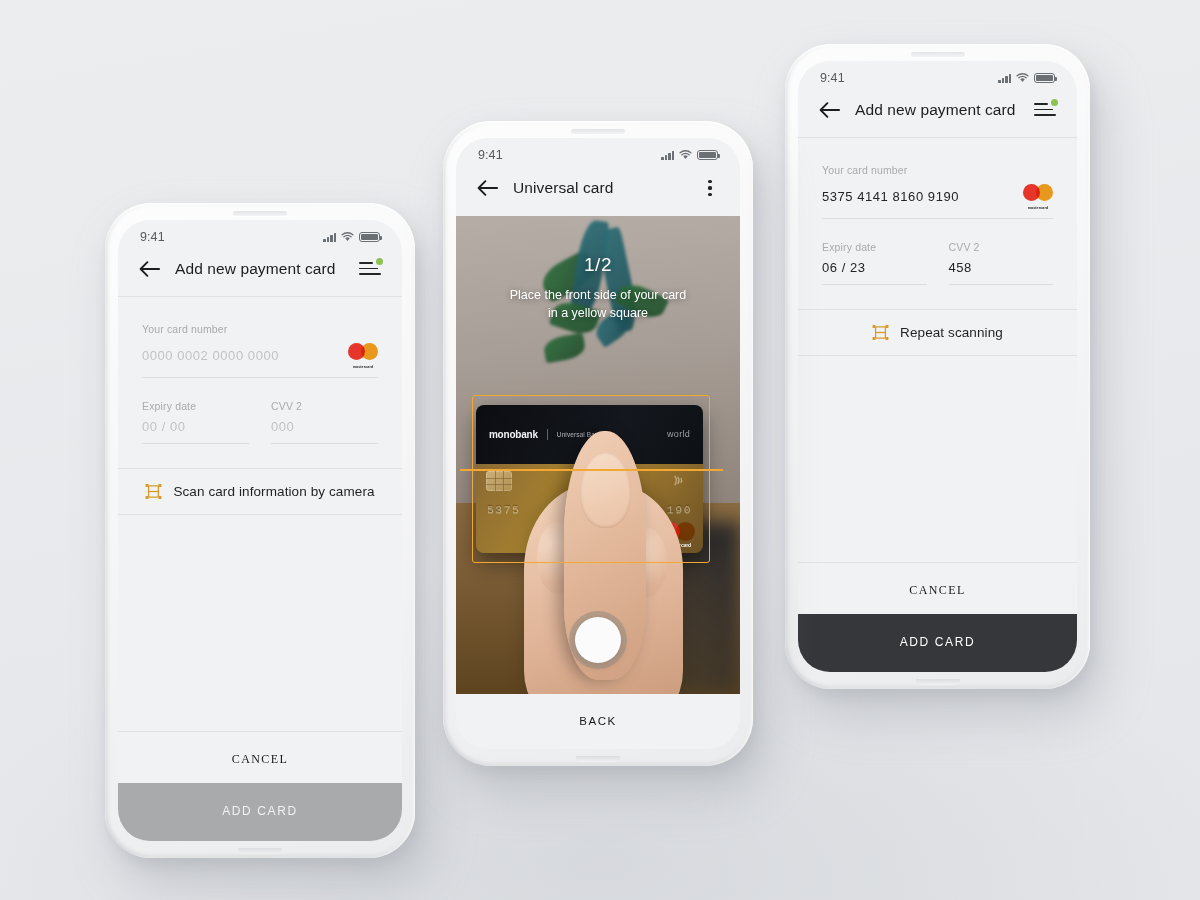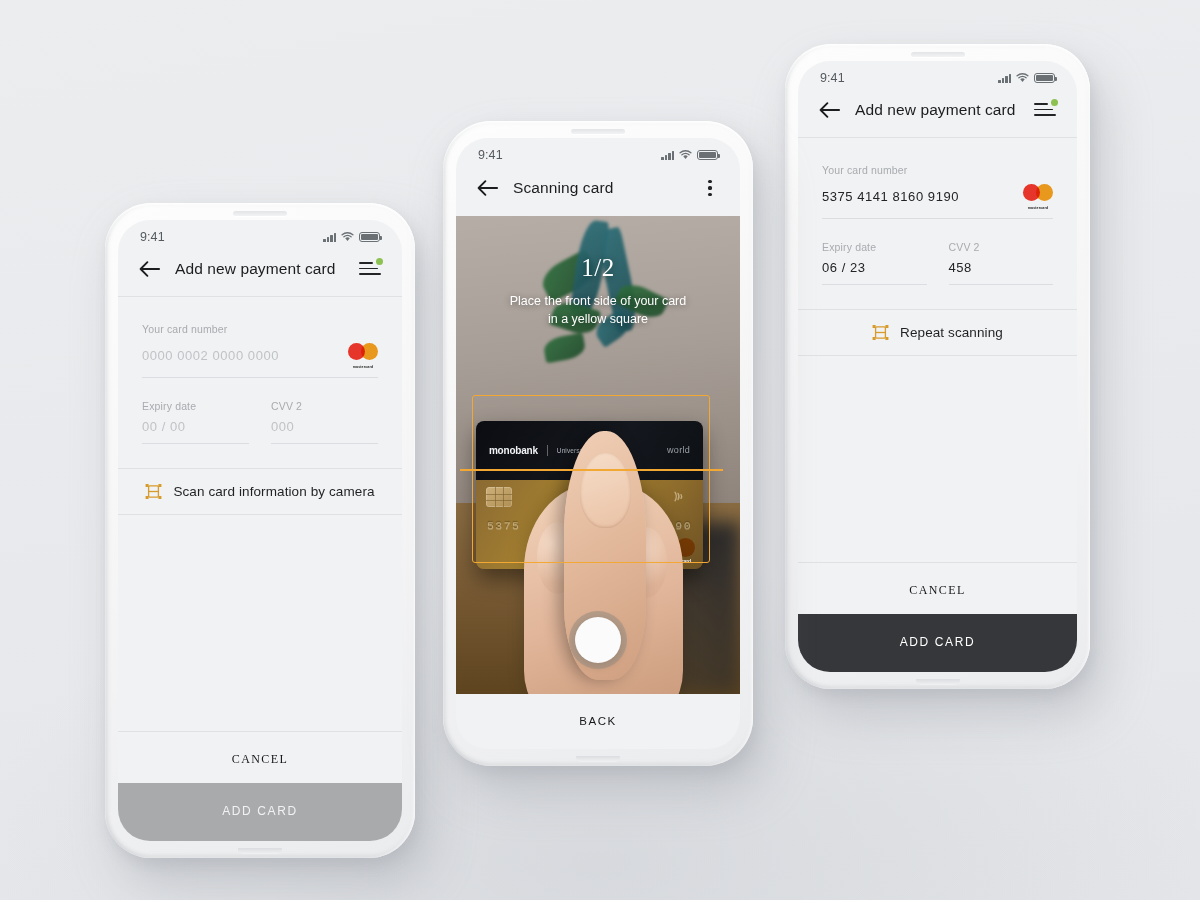--- a/index.html
+++ b/index.html
@@ -180,30 +180,29 @@
     background: linear-gradient(140deg, #2f6f3e, #1f4a2a);
     opacity: 0.92;
   }
   .leaf.teal { background: linear-gradient(140deg, #2c6e77, #1b4b52); }
 
   .cam-overlay-text {
     position: absolute; left: 0; right: 0; top: 8%;
     text-align: center; color: #fff; z-index: 4;
     text-shadow: 0 1px 6px rgba(0,0,0,0.45);
   }
-  .cam-step { font-size: 25px; font-weight: 400; letter-spacing: 0.5px; font-family: Liberation Serif, serif; }
+  .cam-step { font-size: 19px; font-weight: 400; letter-spacing: 0.5px; }
   .cam-hint { font-size: 12.5px; line-height: 1.45; margin-top: 10px; padding: 0 52px; }
 
   
   .bankcard {
     position: absolute; left: 7%; top: 39.5%; width: 80%; height: 31%;
     border-radius: 8px; overflow: hidden;
     box-shadow: 0 10px 22px rgba(0,0,0,0.45);
     z-index: 3;
-    margin-top: 16px;
   }
   .bc-top {
     position: absolute; left:0; right:0; top:0; height: 40%;
     background: linear-gradient(120deg, #0b0d12 0%, #14171d 60%, #0d1014 100%);
     display: flex; align-items: center; gap: 9px; padding: 0 13px;
   }
   .bc-brand { font-size: 10px; font-weight: 700; color: #f2f3f5; letter-spacing: -0.2px; }
   .bc-sep { width: 1px; height: 11px; background: rgba(255,255,255,0.35); }
   .bc-sub { font-size: 6.5px; color: #b9bcc2; letter-spacing: 0.1px; }
   .bc-world { font-size: 9px; color: #9aa0a8; margin-left: auto; letter-spacing: 0.3px; }
@@ -505,21 +504,21 @@
             </span>
         </div>
       </div>
 
       <div class="appbar">
         <span class="back-arrow">
           <svg viewBox="0 0 22 18" width="22" height="18">
               <path d="M1.6 9h18.5M8.4 2.2 1.6 9l6.8 6.8" stroke="#1c1d1f" stroke-width="1.9" fill="none" stroke-linecap="round" stroke-linejoin="round"></path>
             </svg>
         </span>
-        <div class="appbar-title">Scanning card</div>
+        <div class="appbar-title">Universal card</div>
         <span class="kebab">
             <i></i>
             <i></i>
             <i></i>
           </span>
       </div>
 
       <div class="camera">
         <div class="cam-bg">
           <div class="cam-wall"></div>

